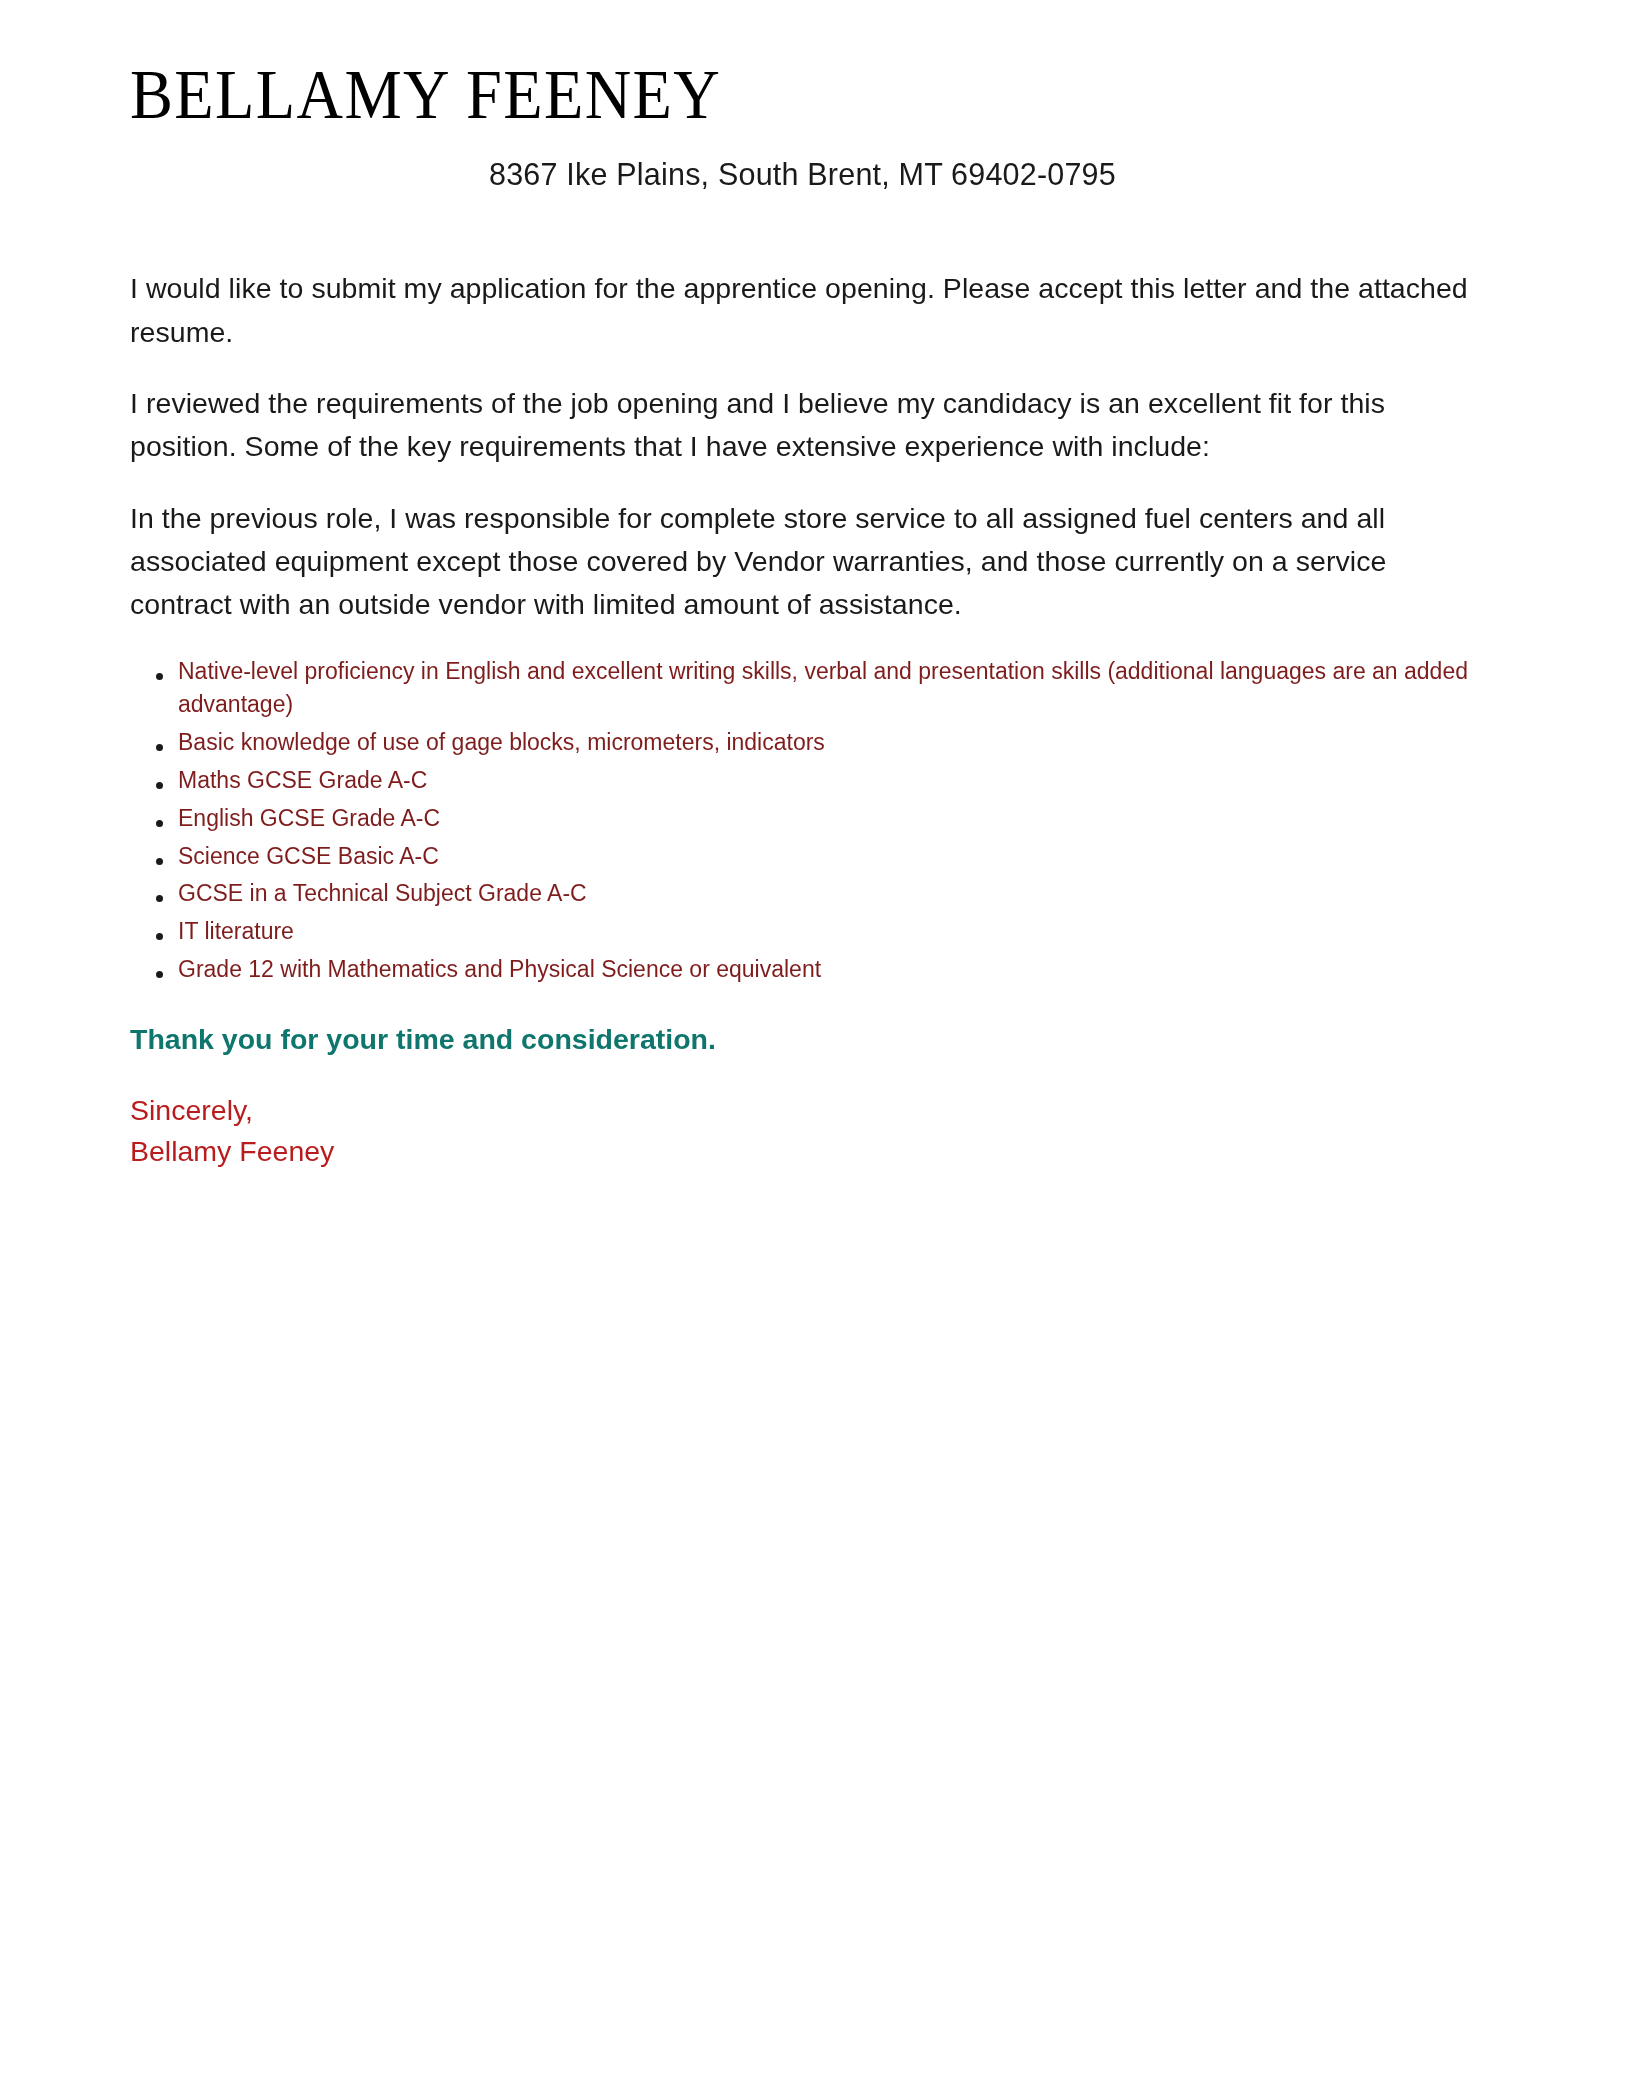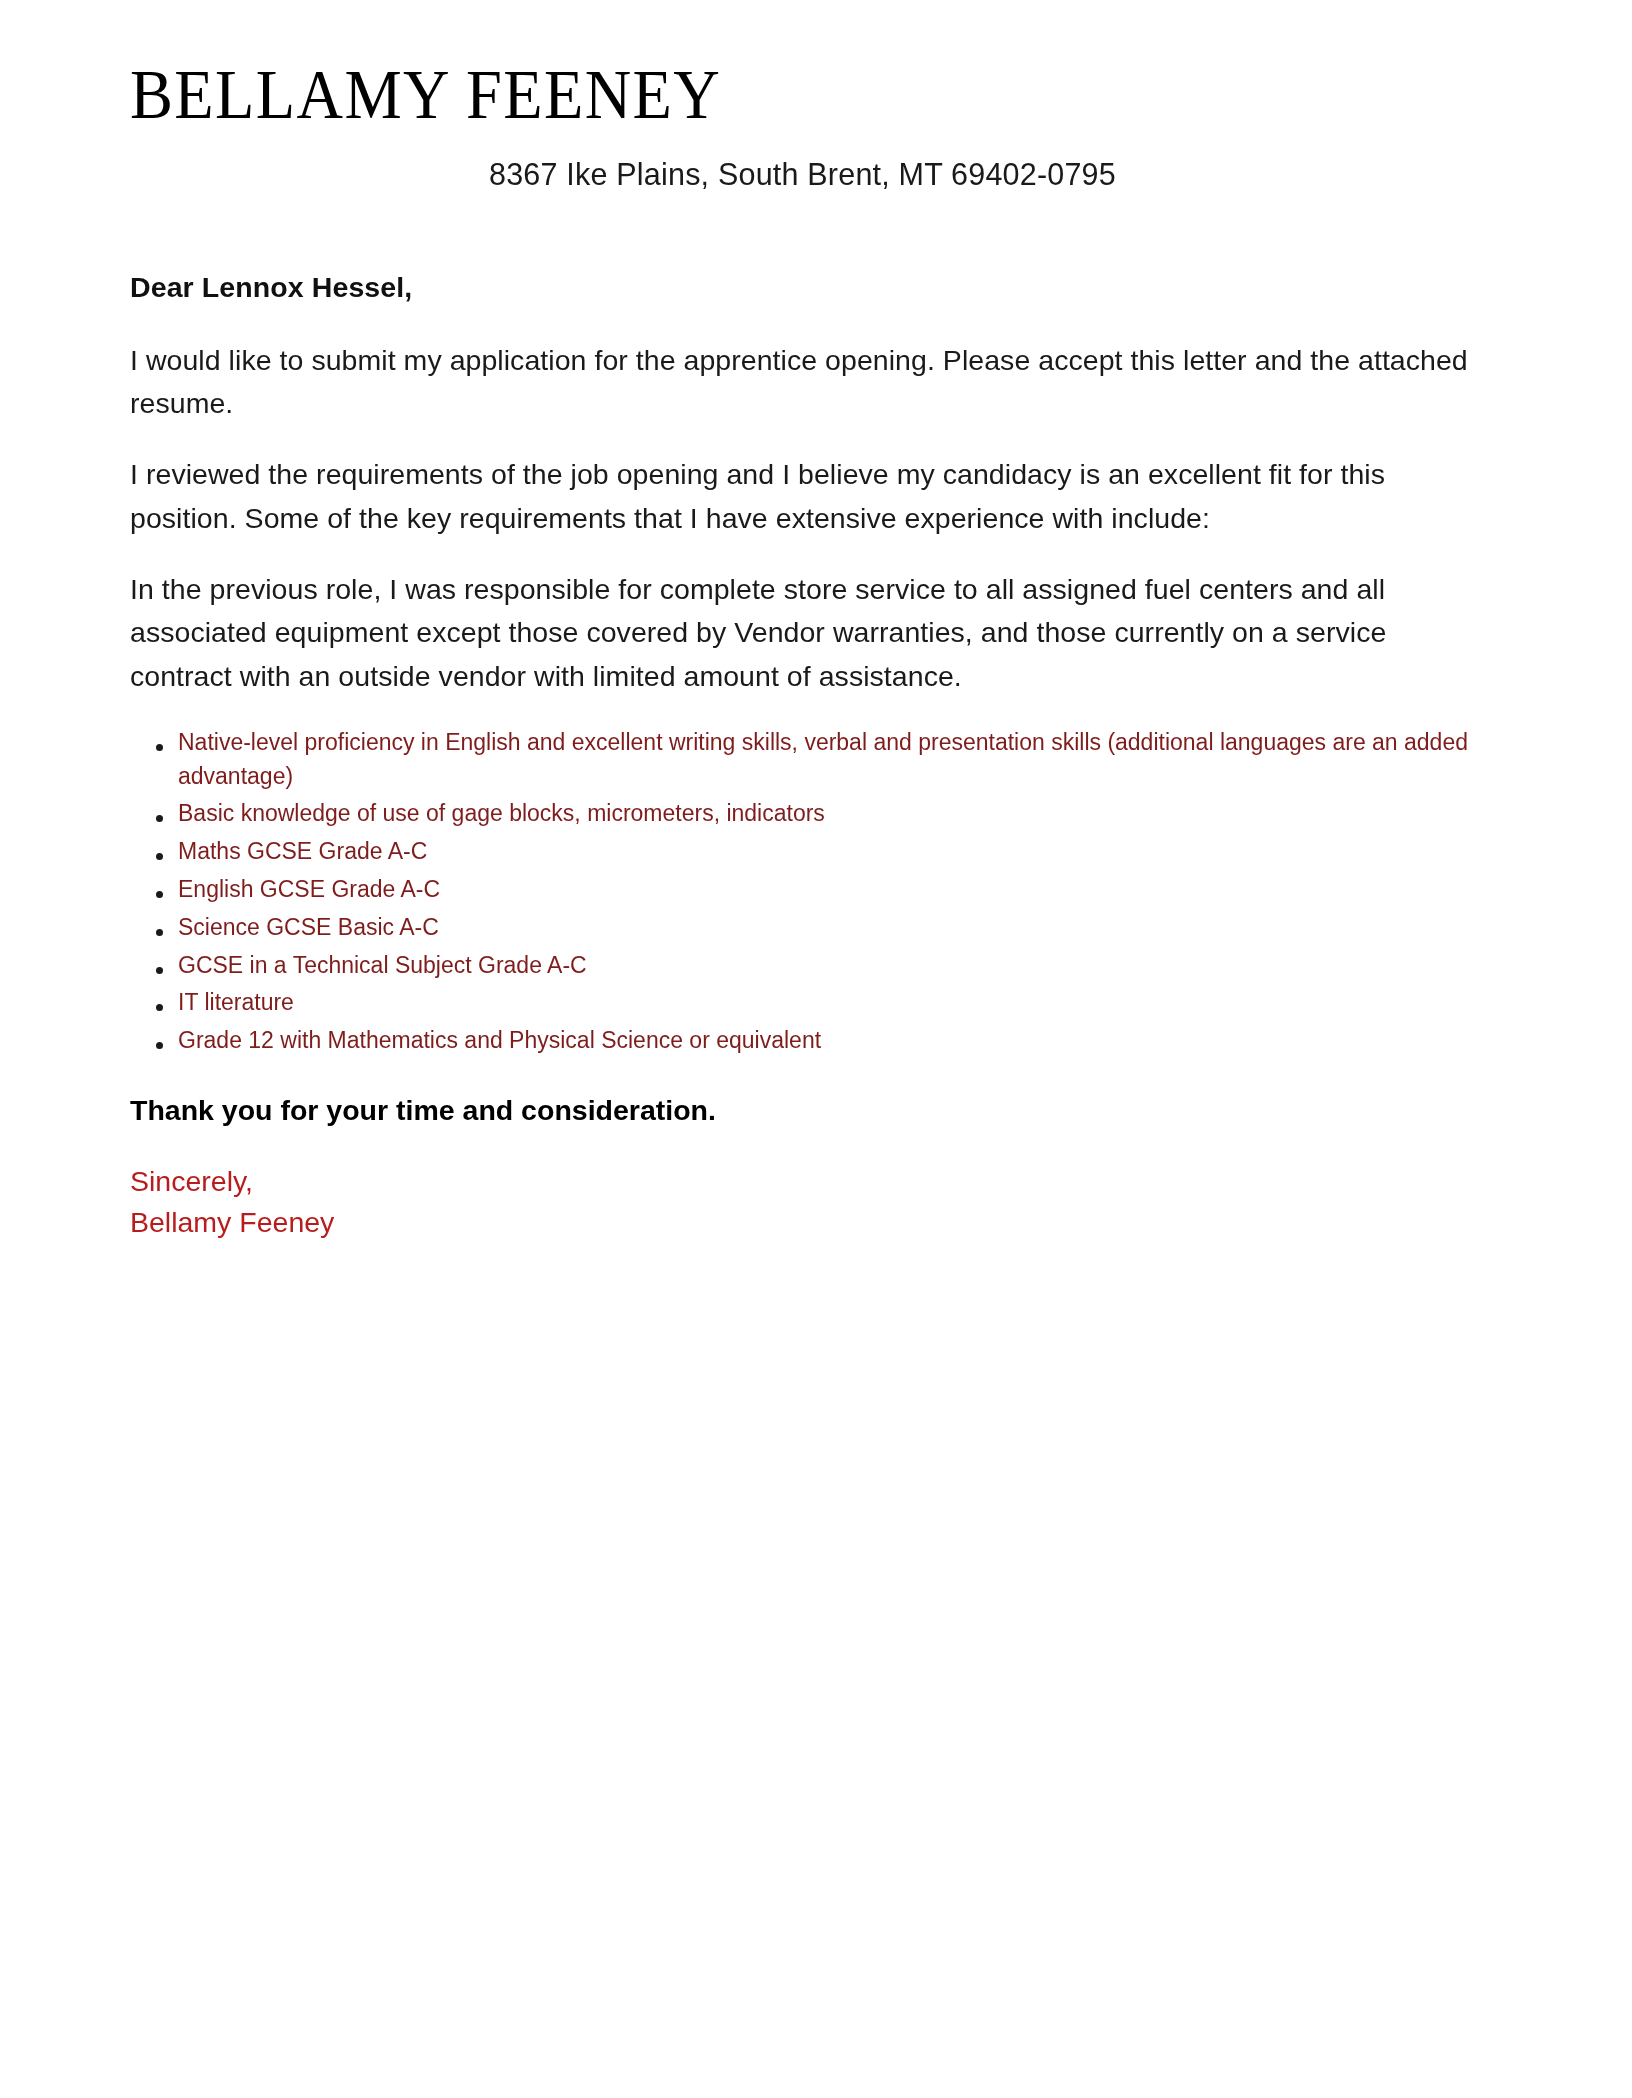--- a/index.html
+++ b/index.html
@@ -110,21 +110,21 @@
     width: 7px;
     height: 7px;
     border-radius: 50%;
     background: #1a1a1a;
   }
 
   .closing-line {
     font-size: 28.5px;
     font-weight: 700;
     line-height: 1.45;
-    color: #000000;
+    color: #0f766e;
     margin: 32px 0 30px 0;
   }
 
   .signature-block {
     font-size: 28.5px;
     font-weight: 400;
     line-height: 1.42;
     color: #b91c1c;
     margin: 0;
   }
@@ -139,21 +139,20 @@
 <div class="page">
   <div class="content">
 
     <header class="letter-header">
       <h1 class="candidate-name">BELLAMY FEENEY</h1>
       <div class="candidate-address">8367 Ike Plains, South Brent, MT 69402-0795</div>
     </header>
 
     <section class="letter-body">
 
-      <p class="salutation">Dear Lennox Hessel,</p>
 
       <p class="paragraph">I would like to submit my application for the apprentice opening. Please accept this letter and the attached resume.</p>
 
       <p class="paragraph">I reviewed the requirements of the job opening and I believe my candidacy is an excellent fit for this position. Some of the key requirements that I have extensive experience with include:</p>
 
       <p class="paragraph">In the previous role, I was responsible for complete store service to all assigned fuel centers and all associated equipment except those covered by Vendor warranties, and those currently on a service contract with an outside vendor with limited amount of assistance.</p>
 
       <ul class="requirements-list">
         <li>Native-level proficiency in English and excellent writing skills, verbal and presentation skills (additional languages are an added advantage)</li>
         <li>Basic knowledge of use of gage blocks, micrometers, indicators</li>

